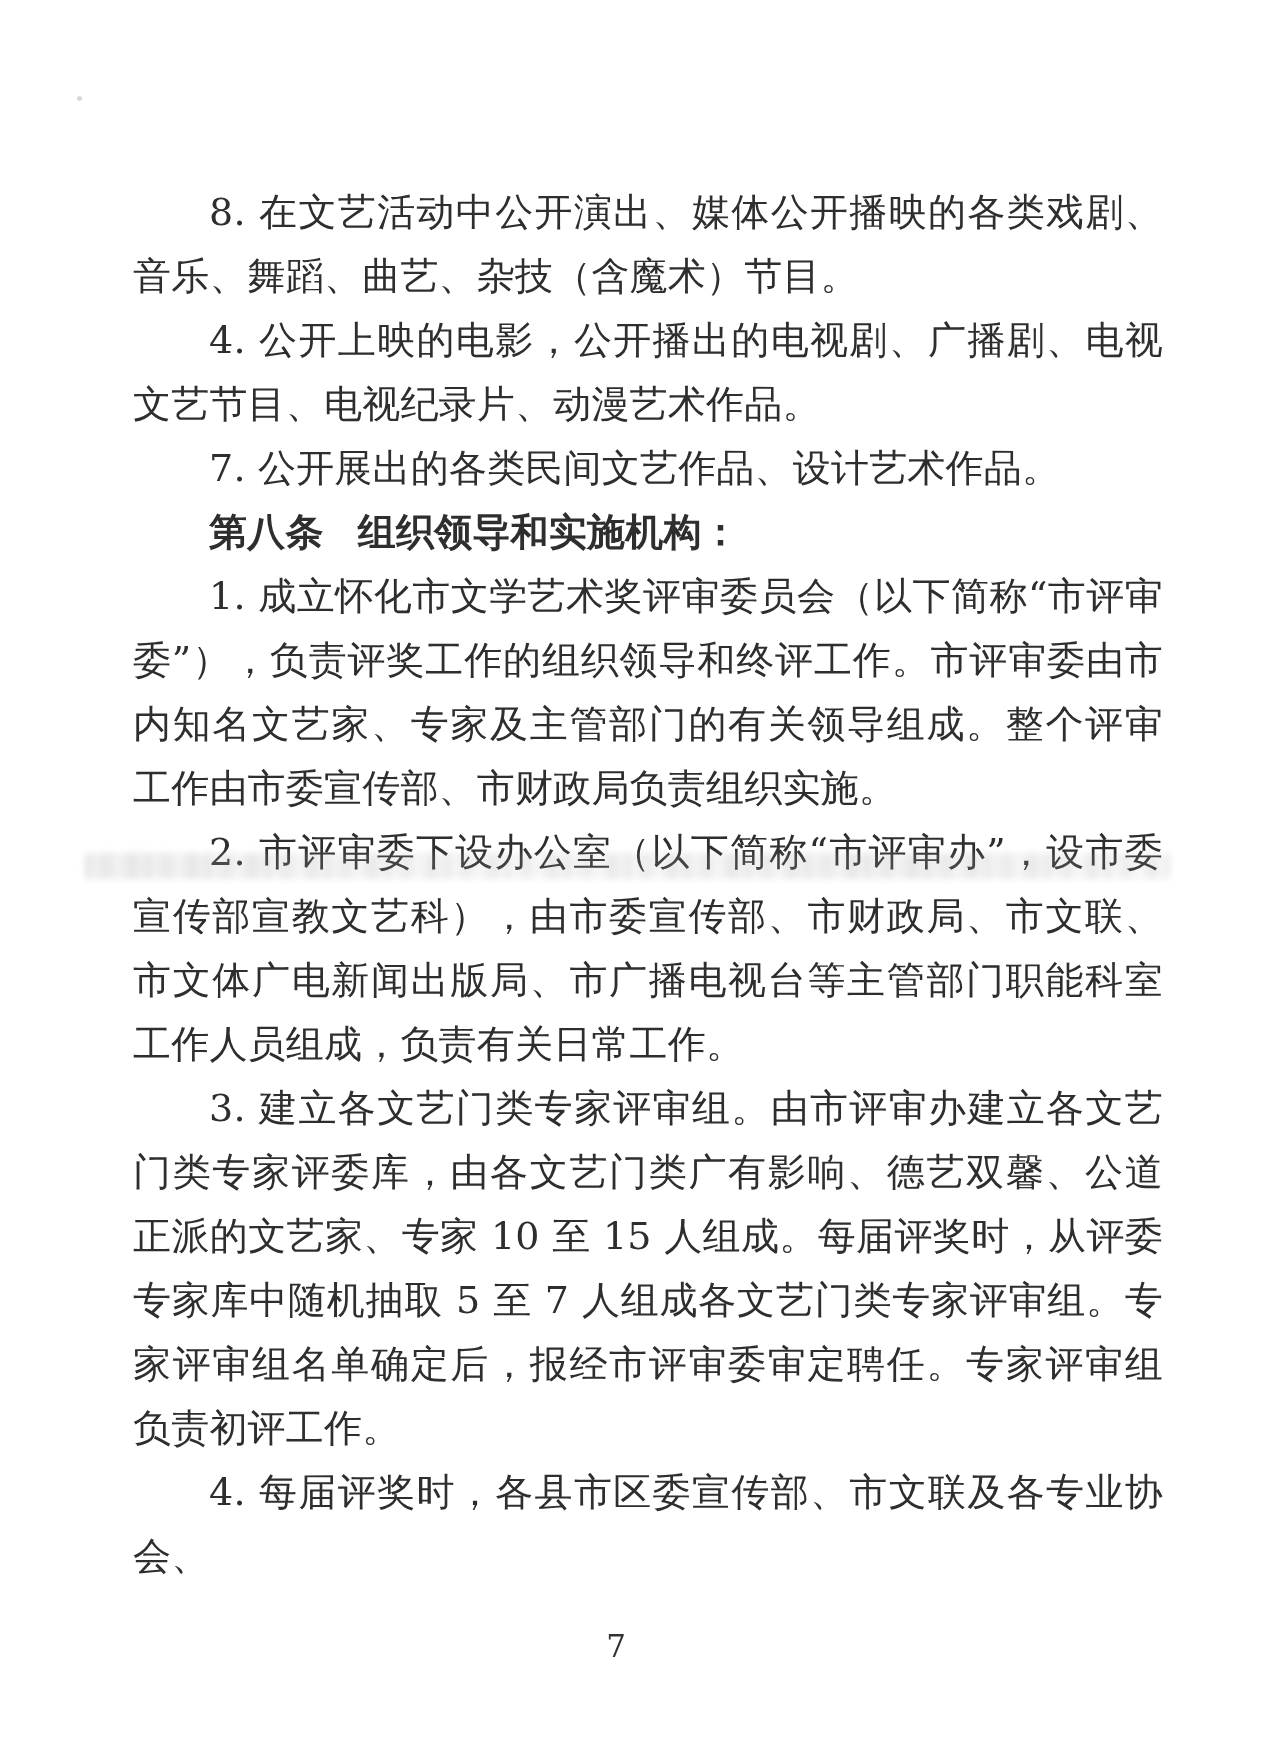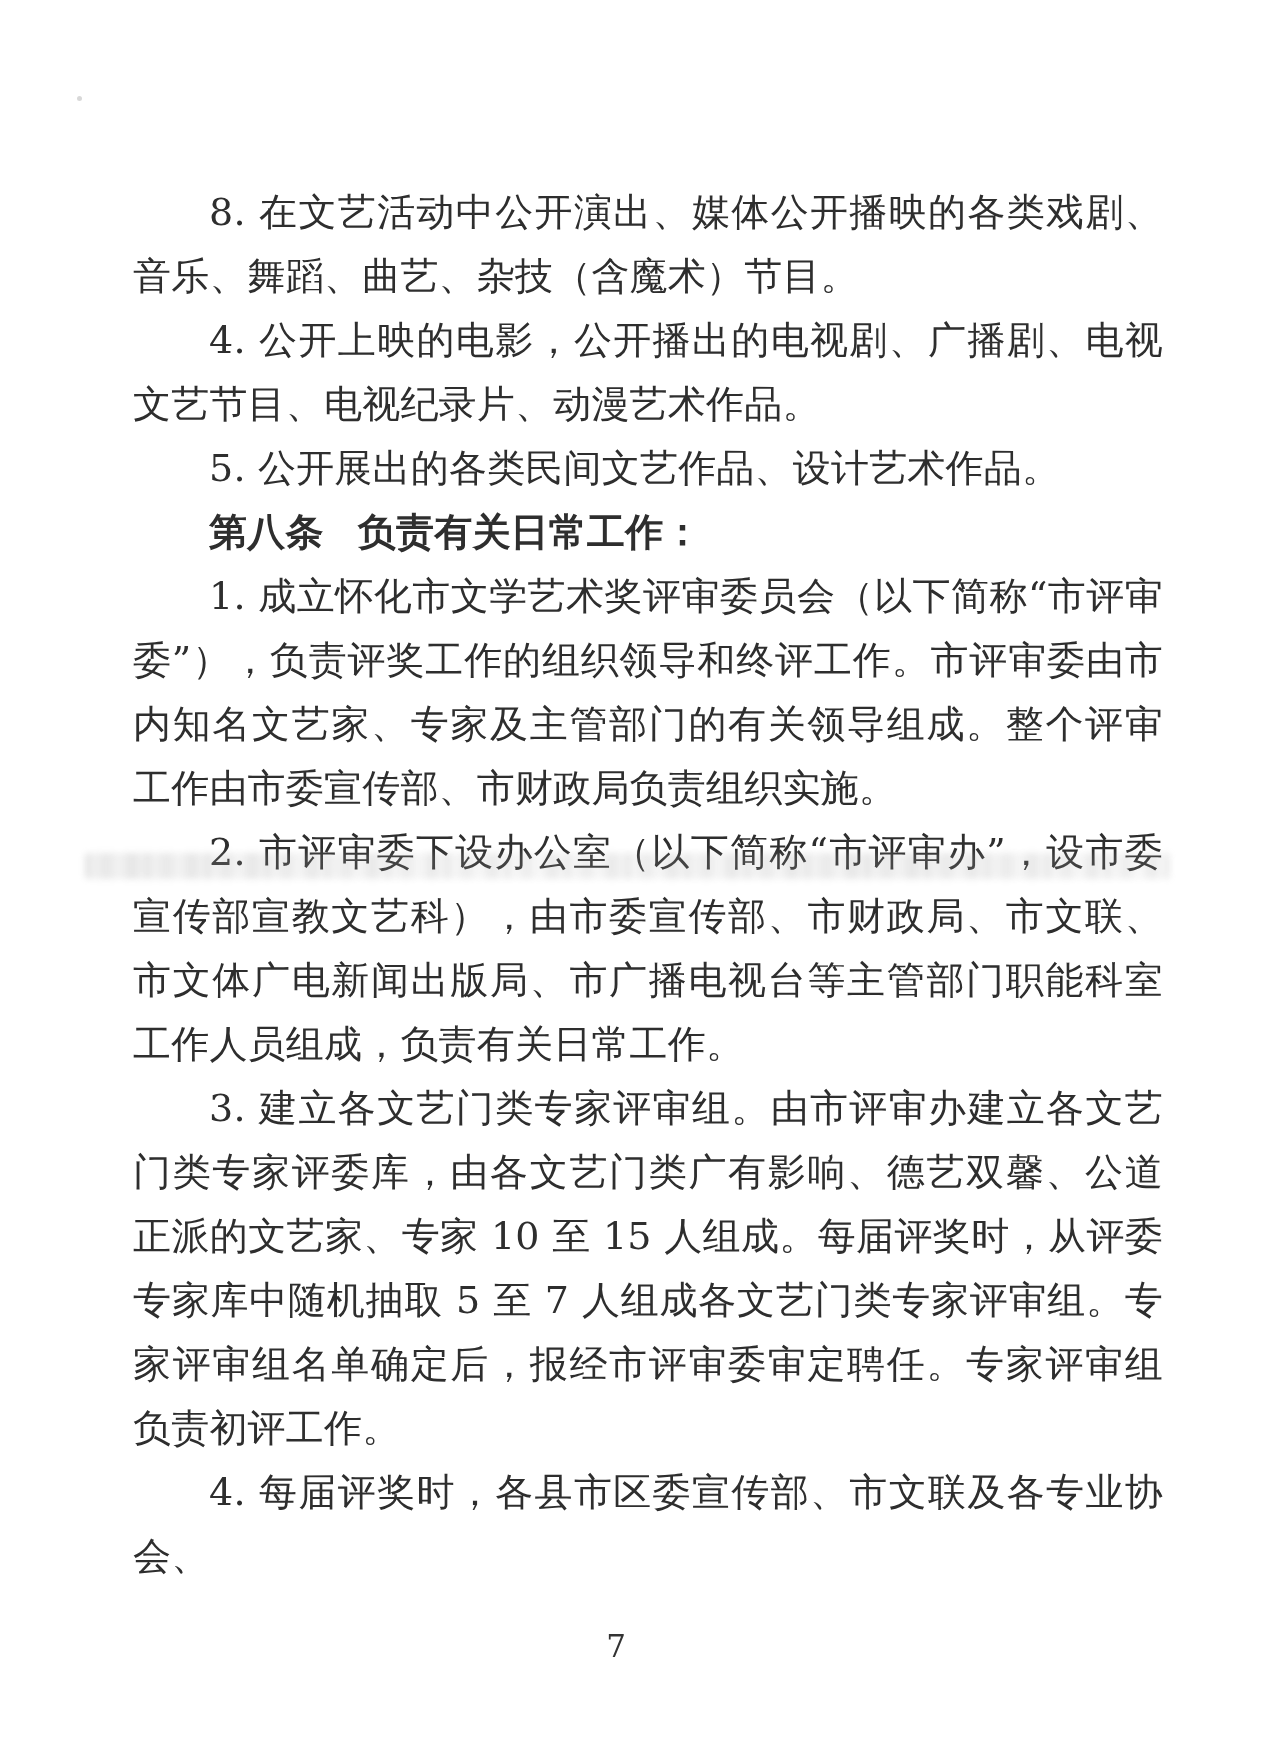--- a/index.html
+++ b/index.html
@@ -89,23 +89,23 @@
 </head>
 <body>
 
 <div class="page">
 
   <div class="scan-speck"></div>
 
   <div class="text-block">
     <p>8. 在文艺活动中公开演出、媒体公开播映的各类戏剧、音乐、舞蹈、曲艺、杂技（含魔术）节目。</p>
     <p>4. 公开上映的电影，公开播出的电视剧、广播剧、电视文艺节目、电视纪录片、动漫艺术作品。</p>
-    <p>5. 公开展出的各类民间文艺作品、设计艺术作品。</p>
+    <p>7. 公开展出的各类民间文艺作品、设计艺术作品。</p>
     <p class="article-heading">
-      <span class="heading-num">第八条</span><span class="heading-title">负责有关日常工作：</span>
+      <span class="heading-num">第八条</span><span class="heading-title">组织领导和实施机构：</span>
     </p>
     <p>1. 成立怀化市文学艺术奖评审委员会（以下简称“市评审委”），负责评奖工作的组织领导和终评工作。市评审委由市内知名文艺家、专家及主管部门的有关领导组成。整个评审工作由市委宣传部、市财政局负责组织实施。</p>
     <p>2. 市评审委下设办公室（以下简称“市评审办”，设市委宣传部宣教文艺科），由市委宣传部、市财政局、市文联、市文体广电新闻出版局、市广播电视台等主管部门职能科室工作人员组成，负责有关日常工作。</p>
     <p>3. 建立各文艺门类专家评审组。由市评审办建立各文艺门类专家评委库，由各文艺门类广有影响、德艺双馨、公道正派的文艺家、专家 10 至 15 人组成。每届评奖时，从评委专家库中随机抽取 5 至 7 人组成各文艺门类专家评审组。专家评审组名单确定后，报经市评审委审定聘任。专家评审组负责初评工作。</p>
     <p>4. 每届评奖时，各县市区委宣传部、市文联及各专业协会、</p>
   </div>
 
   <div class="scan-smudge"></div>
 
   <div class="page-number">7</div>

